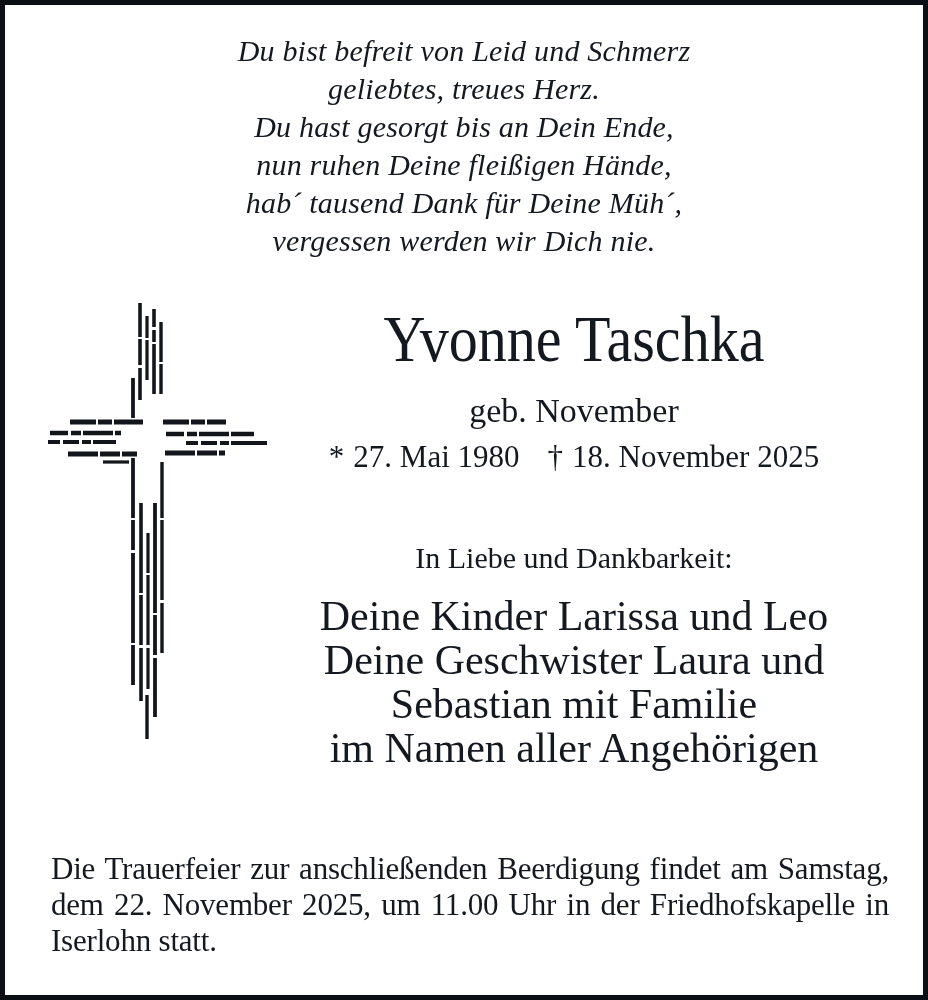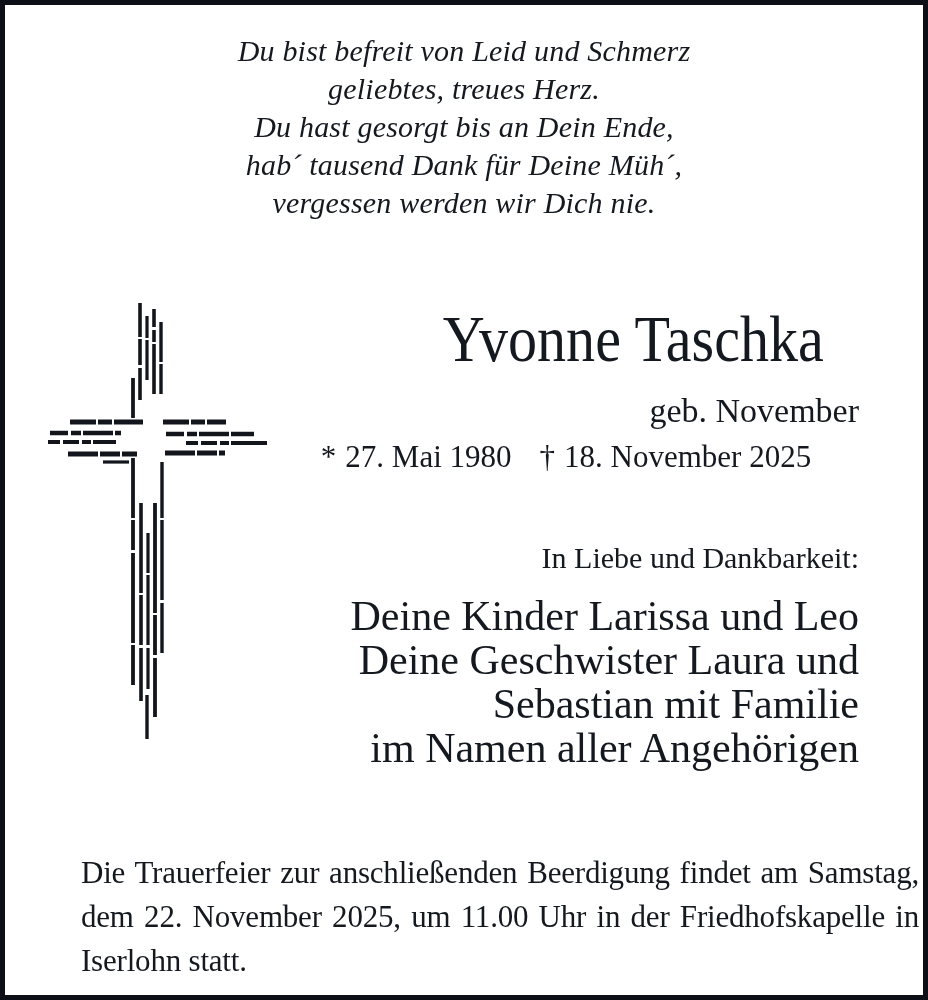--- a/index.html
+++ b/index.html
@@ -38,24 +38,24 @@
     left: 38px;
     top: 290px;
     width: 228px;
     height: 452px;
   }
   .cross-wrap svg { display: block; width: 100%; height: 100%; }
 
   
   .main-col {
     position: absolute;
-    left: 268px;
+    left: 276px;
     top: 302px;
     width: 586px;
-    text-align: right;
+    text-align: center;
   }
   .deceased-name {
     font-size: 66px;
     line-height: 64px;
     transform: scaleX(0.88);
     transform-origin: 50% 50%;
     white-space: nowrap;
   }
   .maiden-name {
     margin-top: 22px;
@@ -82,36 +82,36 @@
     line-height: 44px;
   }
 
   
   .funeral {
     position: absolute;
     left: 46px;
     top: 846px;
     width: 838px;
     font-size: 31px;
-    line-height: 44px;
+    line-height: 36px;
     text-align: justify;
     text-justify: inter-word;
     letter-spacing: -0.2px;
-    margin-left: 30px;
   }
 </style>
 </head>
 <body>
 
 <div class="notice">
 
   <div class="poem">
     <div>Du bist befreit von Leid und Schmerz</div>
     <div>geliebtes, treues Herz.</div>
     <div>Du hast gesorgt bis an Dein Ende,</div>
+    <div>nun ruhen Deine fleißigen Hände,</div>
     <div>hab´ tausend Dank für Deine Müh´,</div>
     <div>vergessen werden wir Dich nie.</div>
   </div>
 
   <div class="cross-wrap">
     <svg viewBox="0 0 228 452" fill="none" stroke="#12161c" stroke-linecap="butt" aria-hidden="true">
 
       <path d="M97 8 V105" stroke-width="3.6" stroke-dasharray="34 2 26 3 60"></path>
       <path d="M104 21 V96" stroke-width="3.2" stroke-dasharray="22 2 40"></path>
       <path d="M111 14 V112" stroke-width="3.6" stroke-dasharray="18 3 12 2 50"></path>

